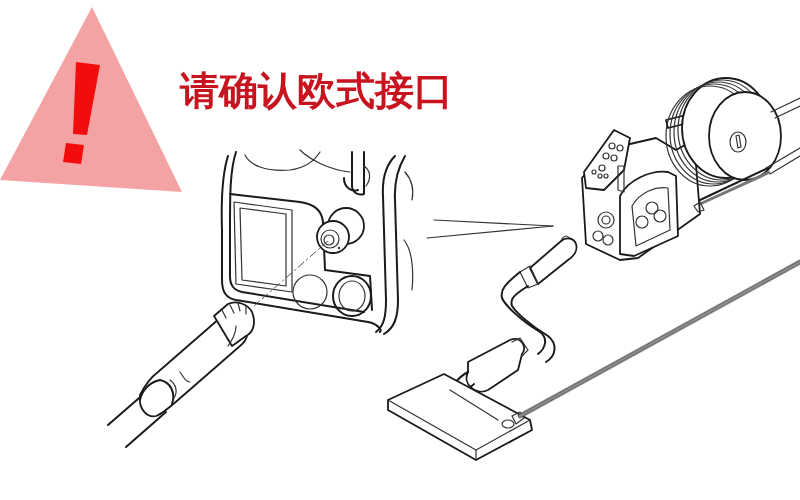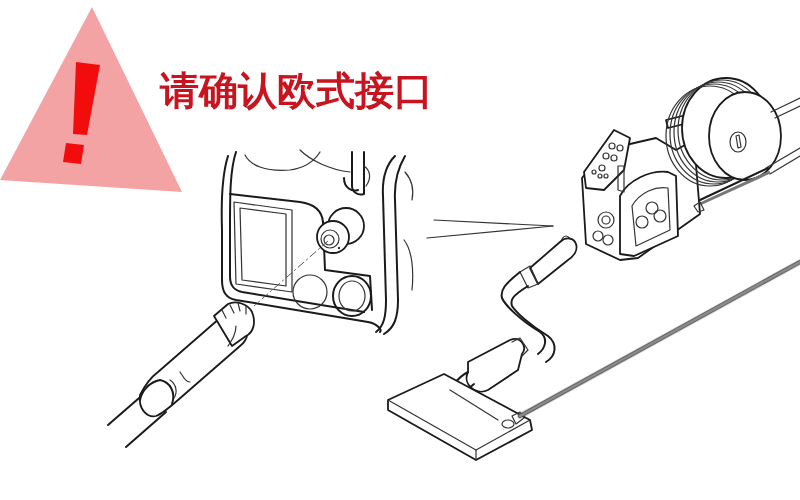--- a/index.html
+++ b/index.html
@@ -14,21 +14,21 @@
       overflow: hidden;
       font-family: "DejaVu Sans", sans-serif;
     }
     .canvas {
       position: absolute;
       left: 0; top: 0;
       width: 800px; height: 500px;
     }
     .heading {
       position: absolute;
-      left: 160px;
+      left: 180px;
       top: 66px;
       font-size: 39px;
       font-weight: bold;
       letter-spacing: 0px;
       color: #c8141e;
       line-height: 50px;
       white-space: nowrap;
       font-family: "DejaVu Sans", sans-serif;
     }
     svg { display: block; }

